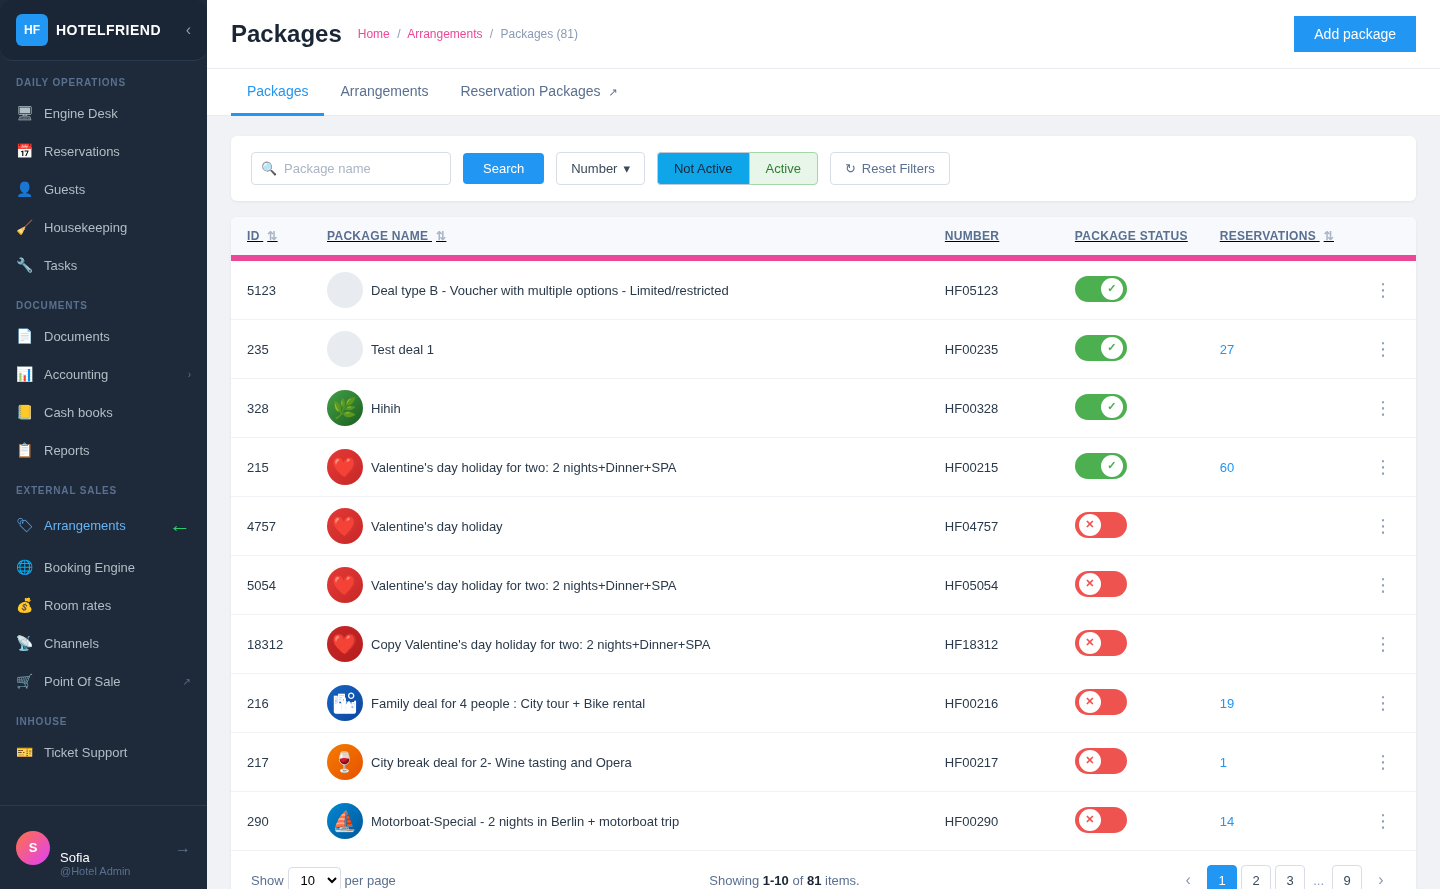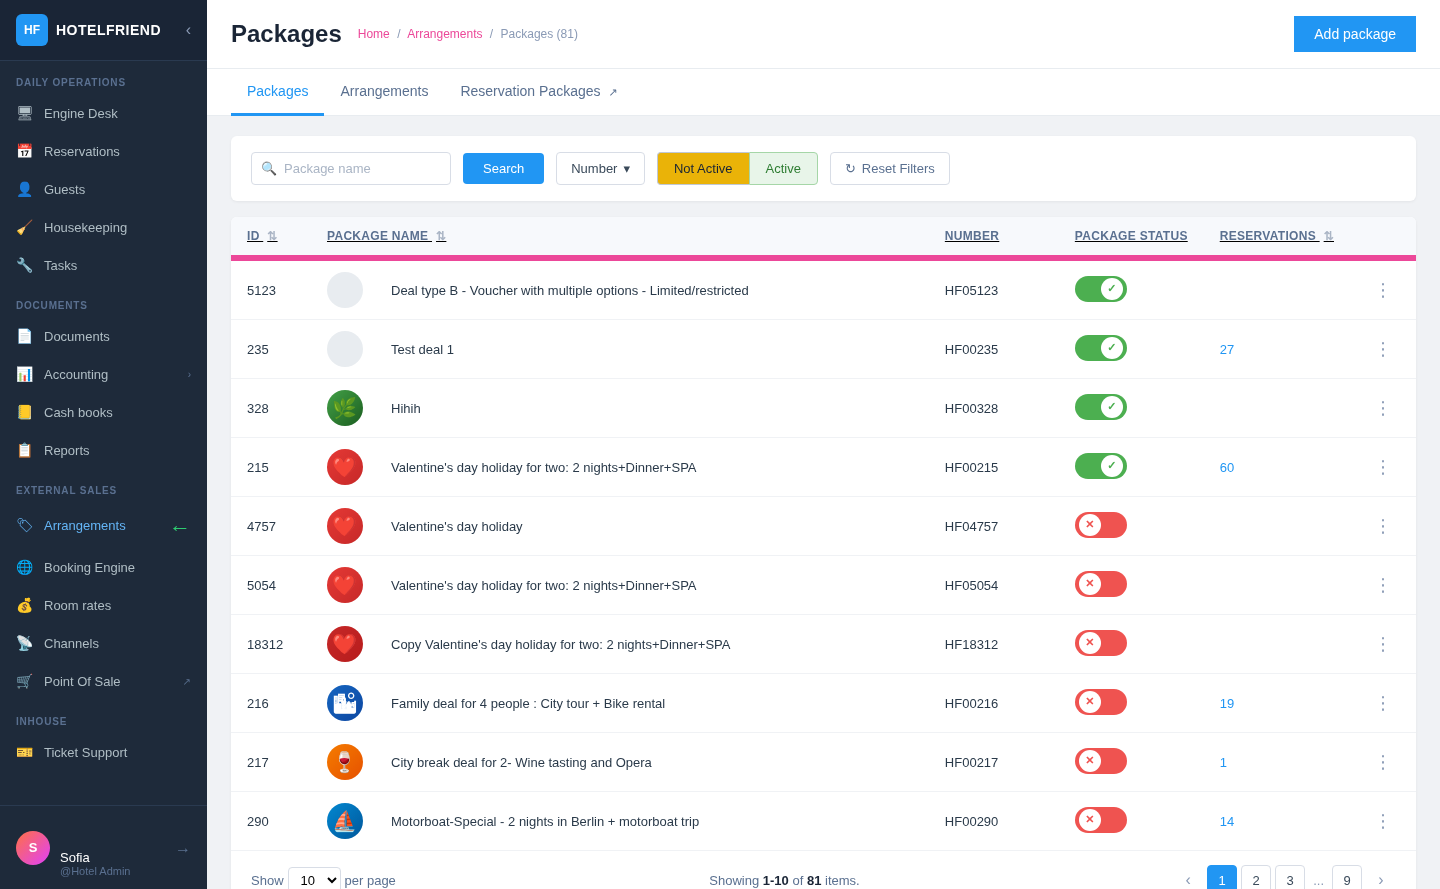--- a/index.html
+++ b/index.html
@@ -16,20 +16,21 @@
       overflow-y: auto;
       flex-shrink: 0;
     }
     .sidebar-logo {
       display: flex;
       align-items: center;
       padding: 14px 16px;
       background: #1a2536;
       gap: 8px;
       border-bottom: 1px solid #2a3a50;
+      border-radius: 13px;
     }
     .logo-icon {
       width: 32px; height: 32px;
       background: #2196f3;
       border-radius: 6px;
       display: flex; align-items: center; justify-content: center;
       color: white; font-weight: bold; font-size: 12px;
     }
     .logo-text { color: white; font-weight: 600; font-size: 14px; letter-spacing: 0.5px; }
     .sidebar-toggle { margin-left: auto; cursor: pointer; color: #8a9ab5; font-size: 16px; }
@@ -176,21 +177,21 @@
     .btn-status {
       padding: 8px 16px;
       border: 1px solid #d8dde6;
       font-size: 13px;
       cursor: pointer;
       background: white;
       color: #3a4a5a;
     }
     .btn-status:first-child { border-radius: 4px 0 0 4px; border-right: none; }
     .btn-status:last-child { border-radius: 0 4px 4px 0; }
-    .btn-status.not-active-selected { background: #eab308; font-weight: 500; color: #1a2536; border-color: #c0c8d5; }
+    .btn-status.not-active-selected { background: #0ea5e9; font-weight: 500; color: #1a2536; border-color: #c0c8d5; }
     .btn-status.active-selected { background: #e8f5e9; color: #2e7d32; border-color: #a5d6a7; font-weight: 500; }
     .btn-reset {
       background: white;
       border: 1px solid #d8dde6;
       padding: 8px 14px;
       border-radius: 4px;
       font-size: 13px;
       cursor: pointer;
       color: #5a7090;
       display: flex;
@@ -214,21 +215,21 @@
       font-weight: 600;
       color: #5a7090;
       text-transform: uppercase;
       letter-spacing: 0.3px;
       white-space: nowrap;
     }
     th .sort-icon { margin-left: 4px; color: #aab5c5; }
     td { padding: 11px 16px; border-bottom: 1px solid #f0f2f5; font-size: 13px; color: #2a3a4a; vertical-align: middle; }
     tr:last-child td { border-bottom: none; }
 
-    .pkg-name-cell { display: flex; align-items: center; gap: 28px; }
+    .pkg-name-cell { display: flex; align-items: center; gap: 8px; }
 
     
     .toggle {
       display: inline-flex;
       align-items: center;
       width: 52px;
       height: 26px;
       border-radius: 13px;
       position: relative;
       cursor: pointer;

